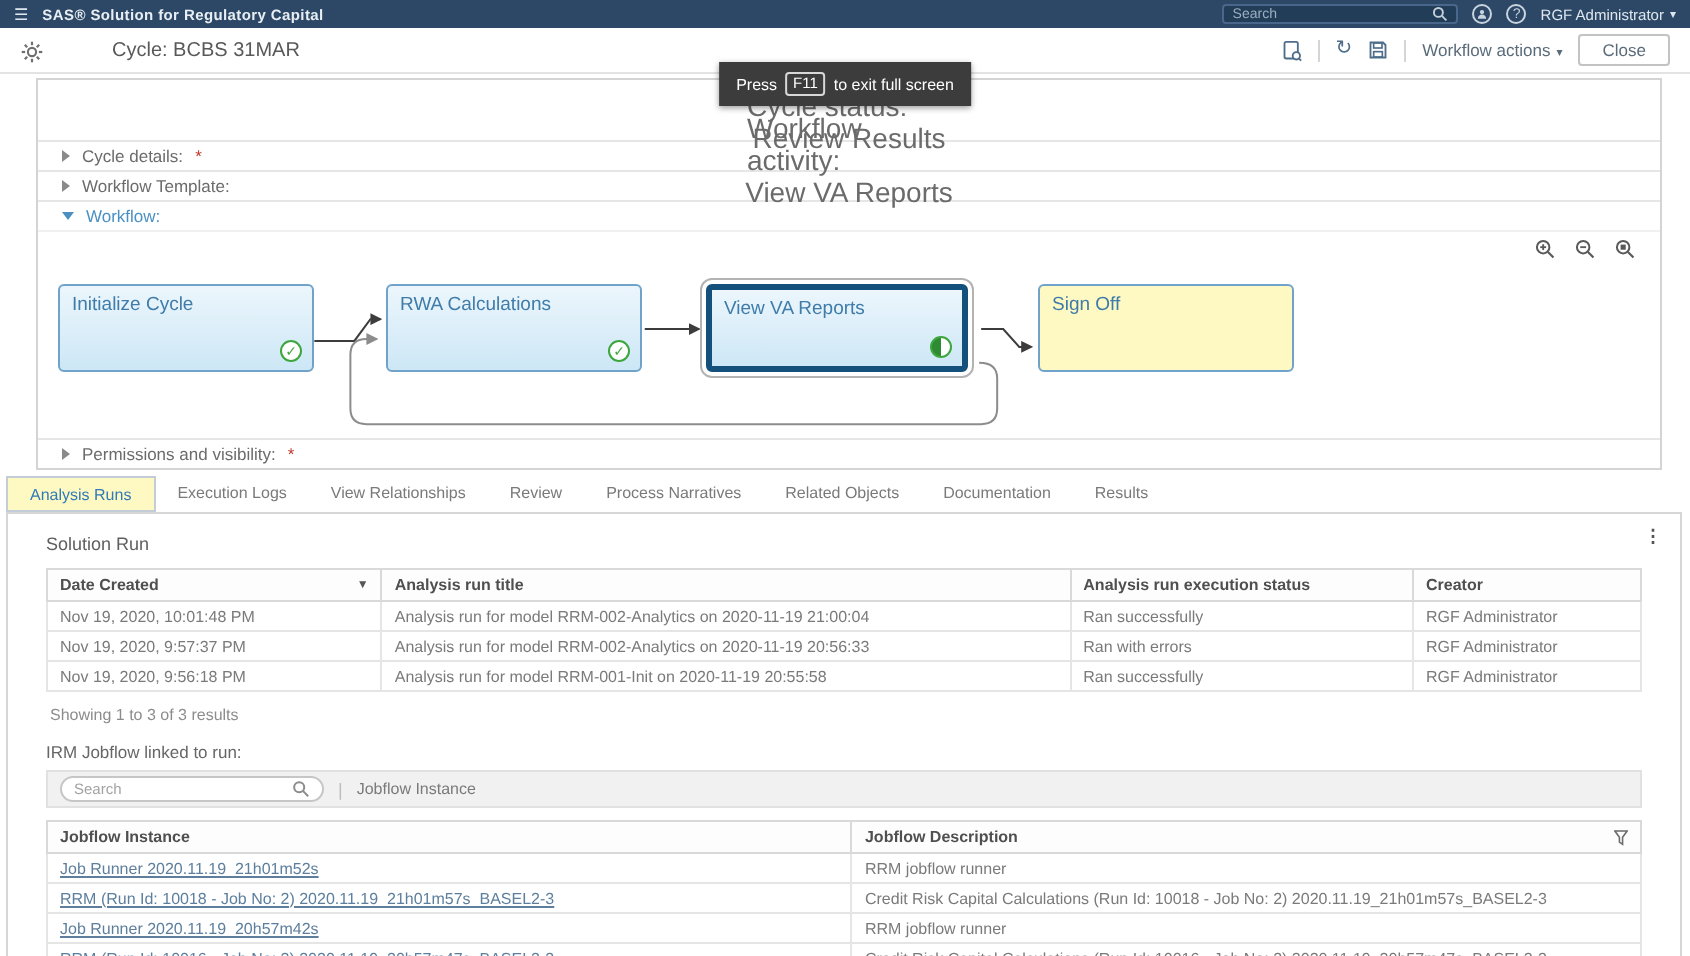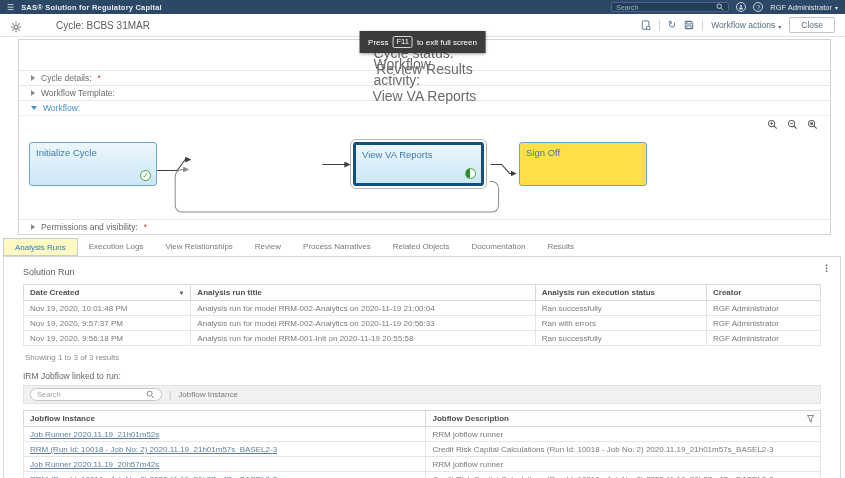--- a/index.html
+++ b/index.html
@@ -59,21 +59,21 @@
            border-left:3px solid transparent; border-right:3px solid transparent; }
   .req { color:#c0392b; }
 
   
   .wf-canvas { position:relative; height:104px; border-top:1px solid #f0f0f0; }
   .wf-zoom { position:absolute; top:3px; right:12px; display:flex; gap:9px; }
   .wf-zoom svg { cursor:pointer; }
   .node { position:absolute; top:26px; width:128px; height:44px; border:1px solid #6fa3c9;
           border-radius:3px; background:linear-gradient(180deg,#ecf6fc,#cde7f6);
           padding:4px 6px; font-size:9.5px; color:#3f7ca9; cursor:pointer; }
-  .node.plain { background:#fde047; }
+  .node.plain { background:#fef9c3; }
   .node.selected { border:3px solid #14507c; }
   .node.selected::after { content:""; position:absolute; inset:-6px;
           border:1px solid #b3b3b3; border-radius:6px; pointer-events:none; }
   .status { position:absolute; right:5px; bottom:4px; width:11px; height:11px;
             border-radius:50%; border:1px solid #3da63d; background:#fff;
             display:flex; align-items:center; justify-content:center;
             font-size:7px; color:#3da63d; }
   .status.half { background:linear-gradient(90deg,#2f8a34 0 50%, #fff 50%); }
   .wires { position:absolute; inset:0; width:100%; height:100%; pointer-events:none; }
 
@@ -248,20 +248,24 @@
         <circle cx="5" cy="5" r="3.4" fill="none" stroke="#5a5a5a" stroke-width="1.1"></circle>
         <line x1="7.6" y1="7.6" x2="10.6" y2="10.6" stroke="#5a5a5a" stroke-width="1.2"></line>
         <rect x="3.6" y="3.6" width="2.8" height="2.8" fill="#5a5a5a"></rect>
       </svg>
     </div>
 
     <div class="node" style="left:10px;">
       <span>Initialize Cycle</span>
       <span class="status">✓</span>
     </div>
+    <div class="node" style="left:174px;">
+      <span>RWA Calculations</span>
+      <span class="status">✓</span>
+    </div>
     <div class="node selected" style="left:334px; width:131px;">
       <span>View VA Reports</span>
       <span class="status half"></span>
     </div>
     <div class="node plain" style="left:500px;">
       <span>Sign Off</span>
     </div>
   </div>
 
   <div class="sec-row">

